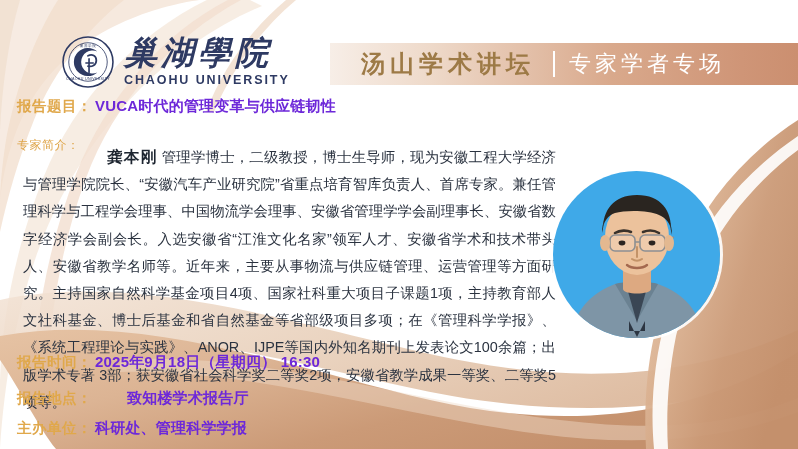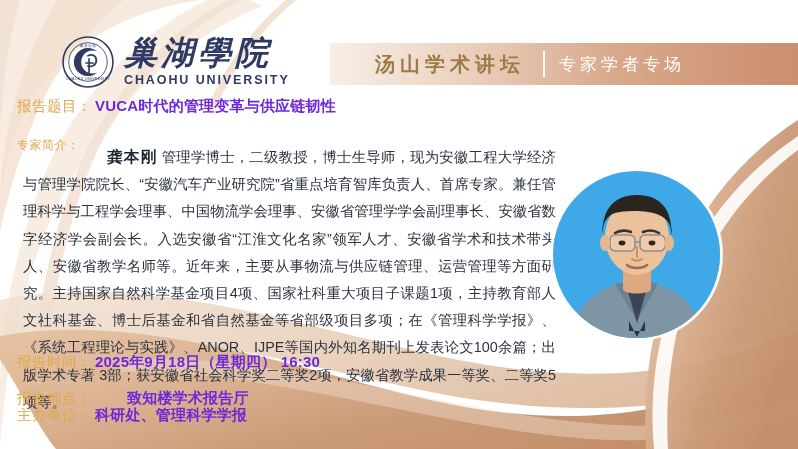--- a/index.html
+++ b/index.html
@@ -39,40 +39,40 @@
     letter-spacing:1.9px;margin-top:3px;white-space:nowrap;
   }
 
   
   .banner{
     position:absolute;left:330px;top:43px;width:468px;height:42px;
     background:linear-gradient(90deg,#f7eee7 0%,#eed9c9 22%,#d9a98c 60%,#cf9577 88%,#cb8f70 100%);
     display:flex;align-items:center;
   }
   .banner-main{
-    margin-left:45px;
+    margin-left:31px;
     font-family:"Liberation Serif","DejaVu Serif",serif;
-    font-weight:700;font-size:20px;letter-spacing:5px;color:#9d7a46;
+    font-weight:700;font-size:24px;letter-spacing:5px;color:#9d7a46;
     white-space:nowrap;
   }
   .banner-div{
     width:2px;height:26px;background:#ffffff;margin:0 14px 0 18px;flex:0 0 auto;
   }
   .banner-sub{
     font-family:Liberation Mono, monospace;
-    font-size:17px;letter-spacing:4px;color:#ffffff;white-space:nowrap;
+    font-size:22px;letter-spacing:4px;color:#ffffff;white-space:nowrap;
   }
 
   
   .line-title{
     position:absolute;left:17px;top:97px;display:flex;align-items:baseline;
     white-space:nowrap;
   }
   .lbl{
-    color:#e0a84b;font-size:14.5px;font-weight:400;letter-spacing:.5px;
+    color:#e0a84b;font-size:14.5px;font-weight:700;letter-spacing:.5px;
     flex:0 0 auto;
   }
   .val-strong{
     color:#6d28d9;font-size:15px;font-weight:700;margin-left:3px;letter-spacing:.2px;
   }
 
   .bio-block{
     position:absolute;left:17px;top:137px;width:545px;
   }
   .bio-label{
@@ -86,21 +86,21 @@
     text-align:justify;text-justify:inter-character;
     width:533px;
   }
   .bio-text .name{font-weight:700;font-size:15.6px;color:#1d2530;letter-spacing:1px;}
 
   .info-line{
     position:absolute;left:17px;display:flex;align-items:baseline;white-space:nowrap;
   }
   #line-time{top:353px;justify-content:space-between;}
   #line-place{top:389px;gap:32px;}
-  #line-host{top:406px;}
+  #line-host{top:419px;}
 
   
   .portrait{
     position:absolute;left:553px;top:171px;width:167px;height:167px;
     border-radius:50%;overflow:hidden;
     box-shadow:0 0 0 3px rgba(255,255,255,.9);
   }
   .portrait svg{display:block;}
 </style>
 </head>

